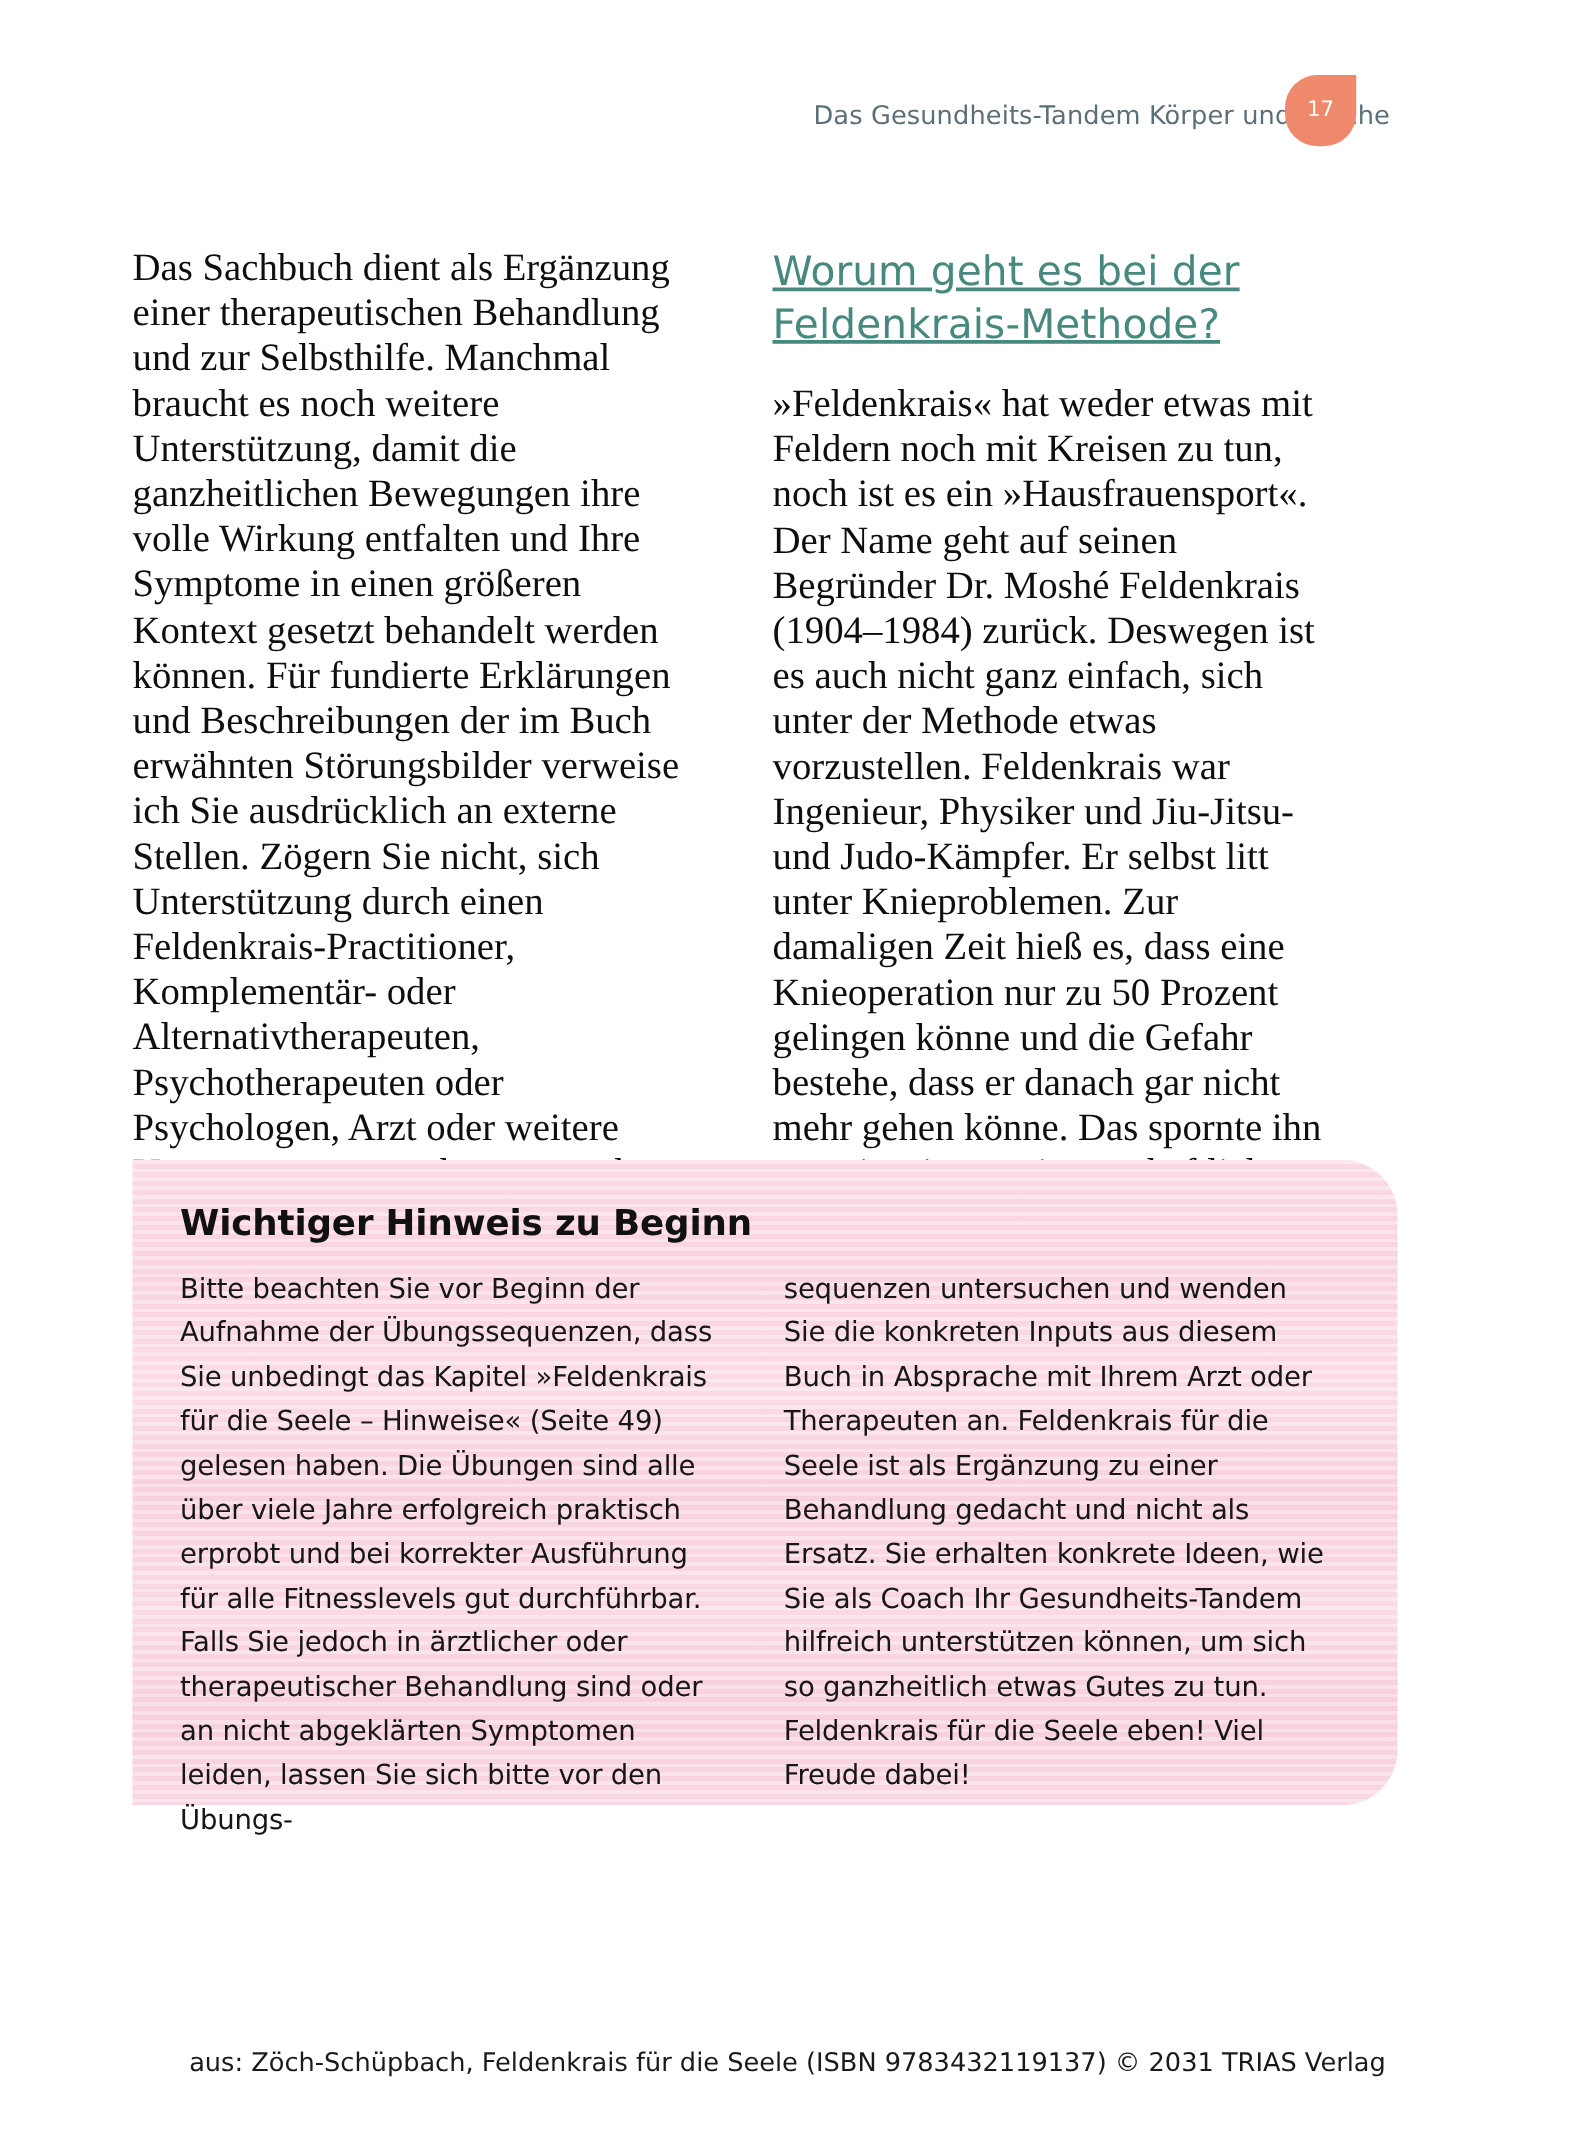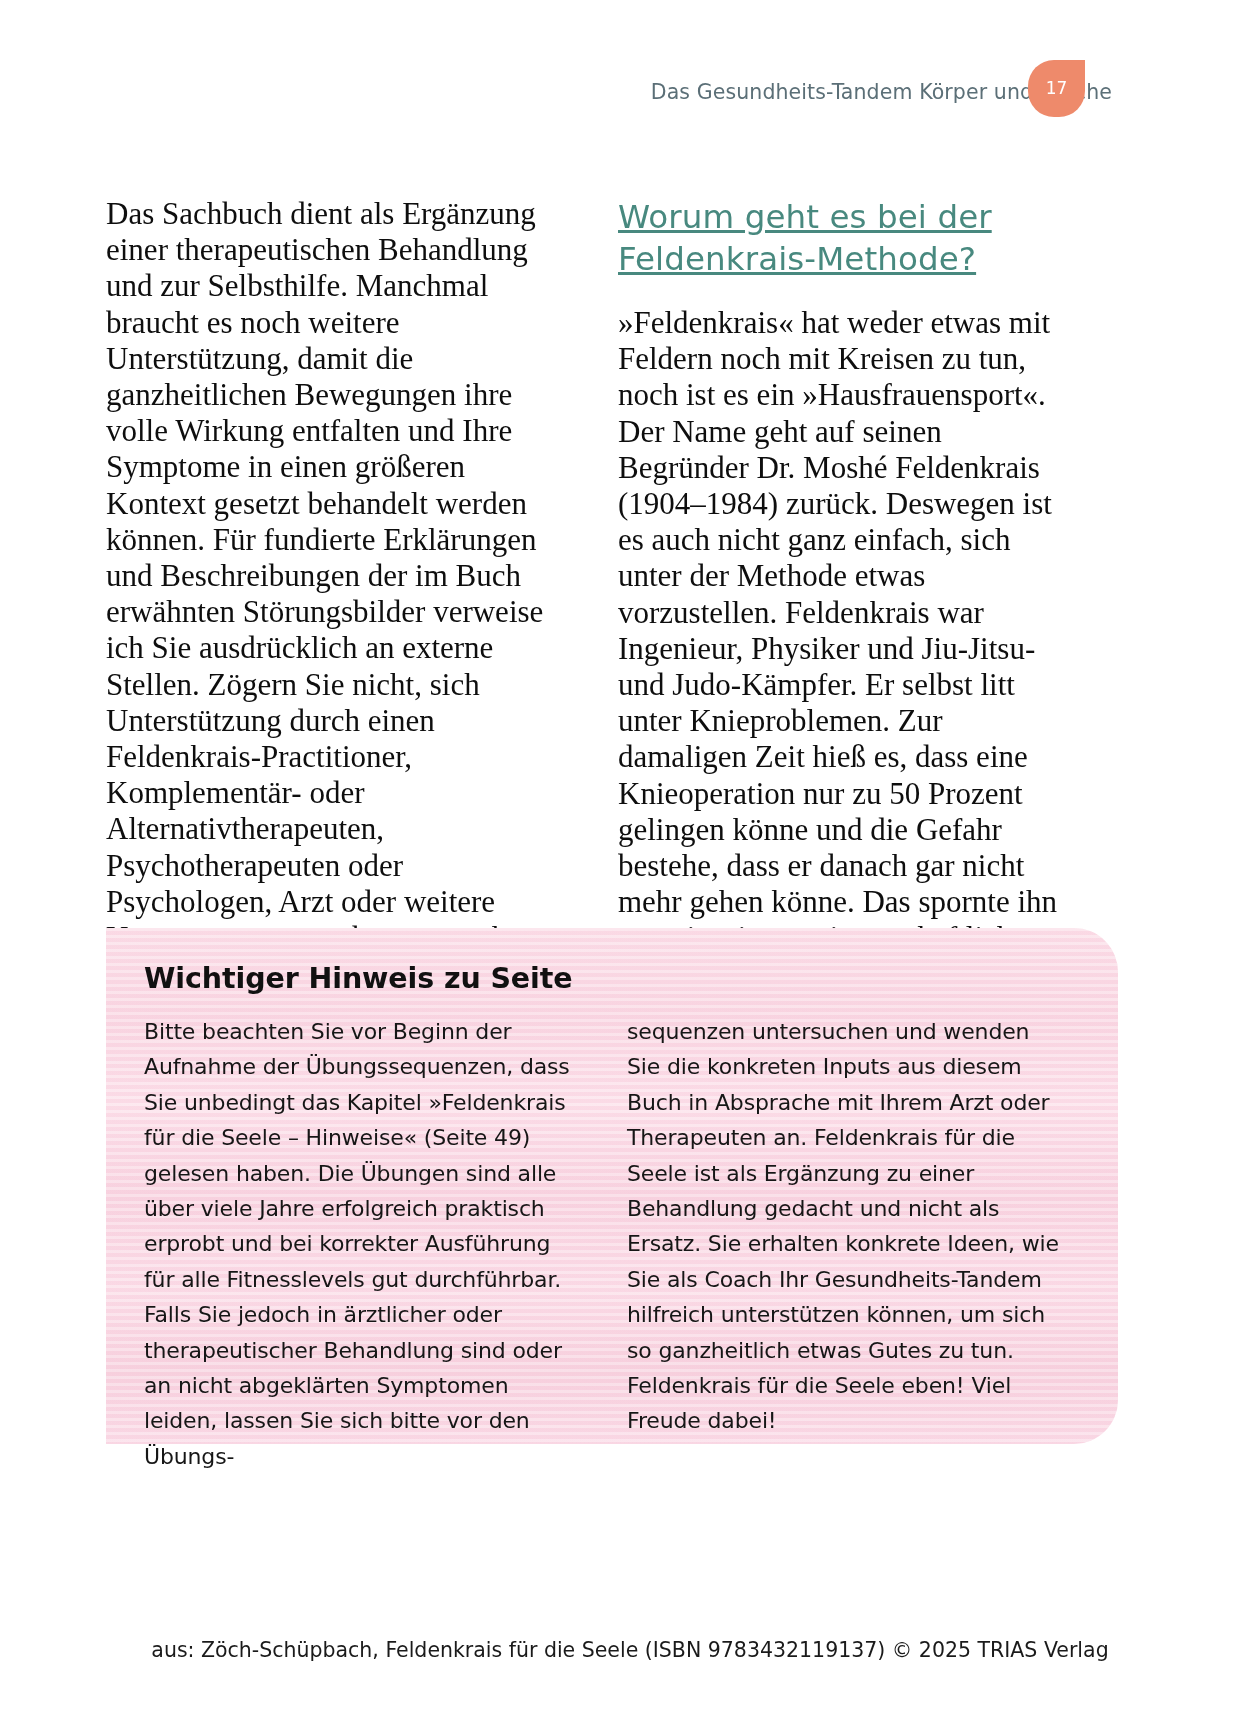--- a/index.html
+++ b/index.html
@@ -174,25 +174,25 @@
 
   <div class="col">
     <h2 class="section-heading">Worum geht es bei der Feldenkrais-Methode?</h2>
     <p>»Feldenkrais« hat weder etwas mit Feldern noch mit Kreisen zu tun, noch ist es ein »Hausfrauensport«. Der Name geht auf seinen Begründer Dr. Moshé Feldenkrais (1904–1984) zurück. Deswegen ist es auch nicht ganz einfach, sich unter der Methode etwas vorzustellen. Feldenkrais war Ingenieur, Physiker und Jiu-Jitsu- und Judo-Kämpfer. Er selbst litt unter Knieproblemen. Zur damaligen Zeit hieß es, dass eine Knieoperation nur zu 50 Prozent gelingen könne und die Gefahr bestehe, dass er danach gar nicht mehr gehen könne. Das spornte ihn an, mit seinem wissenschaftlichen Blick Bewegungen und Bewegungsabläufe zu beobachten und dadurch neue Möglichkeiten zu finden, sich wieder schmerzfrei zu be-</p>
   </div>
 
 </div>
 
 <div class="callout">
   <div class="callout-inner">
-    <div class="callout-title">Wichtiger Hinweis zu Seite</div>
+    <div class="callout-title">Wichtiger Hinweis zu Beginn</div>
     <div class="callout-cols">
       <div class="callout-col">
         <p>Bitte beachten Sie vor Beginn der Aufnahme der Übungssequenzen, dass Sie unbedingt das Kapitel »Feldenkrais für die Seele – Hinweise« (Seite 49) gelesen haben. Die Übungen sind alle über viele Jahre erfolgreich praktisch erprobt und bei korrekter Ausführung für alle Fitnesslevels gut durchführbar. Falls Sie jedoch in ärztlicher oder therapeutischer Behandlung sind oder an nicht abgeklärten Symptomen leiden, lassen Sie sich bitte vor den Übungs-</p>
       </div>
       <div class="callout-col">
         <p>sequenzen untersuchen und wenden Sie die konkreten Inputs aus diesem Buch in Absprache mit Ihrem Arzt oder Therapeuten an. Feldenkrais für die Seele ist als Ergänzung zu einer Behandlung gedacht und nicht als Ersatz. Sie erhalten konkrete Ideen, wie Sie als Coach Ihr Gesundheits-Tandem hilfreich unterstützen können, um sich so ganzheitlich etwas Gutes zu tun. Feldenkrais für die Seele eben! Viel Freude dabei!</p>
       </div>
     </div>
   </div>
 </div>
 
-<div class="footer">aus: Zöch-Schüpbach, Feldenkrais für die Seele (ISBN 9783432119137) © 2025 TRIAS Verlag</div>
+<div class="footer">aus: Zöch-Schüpbach, Feldenkrais für die Seele (ISBN 9783432119137) © 2031 TRIAS Verlag</div>
 
 </body></html>

